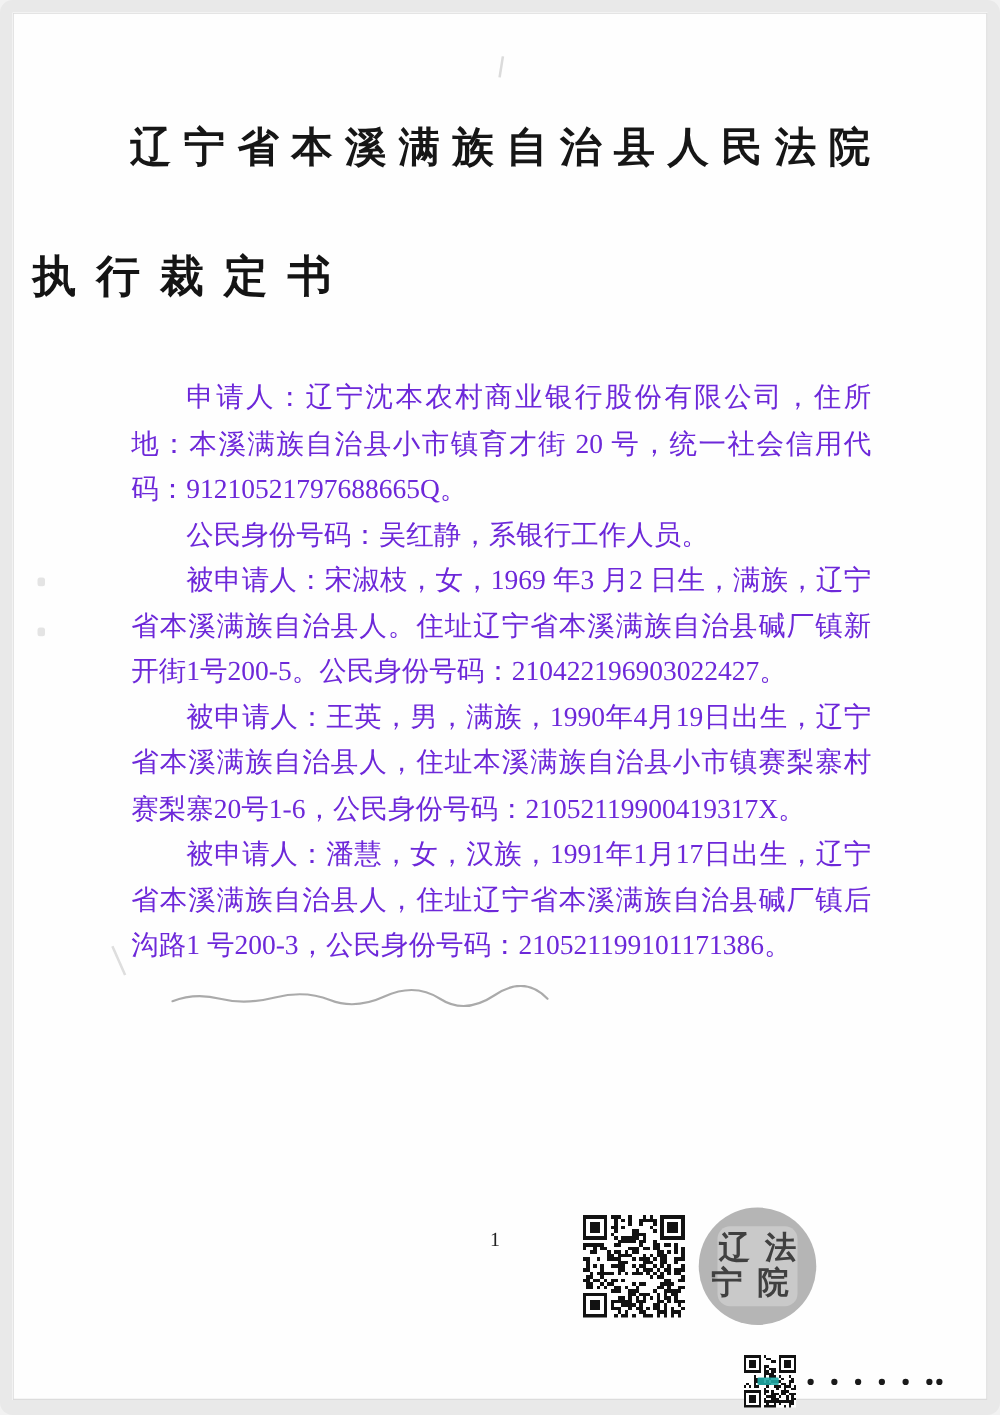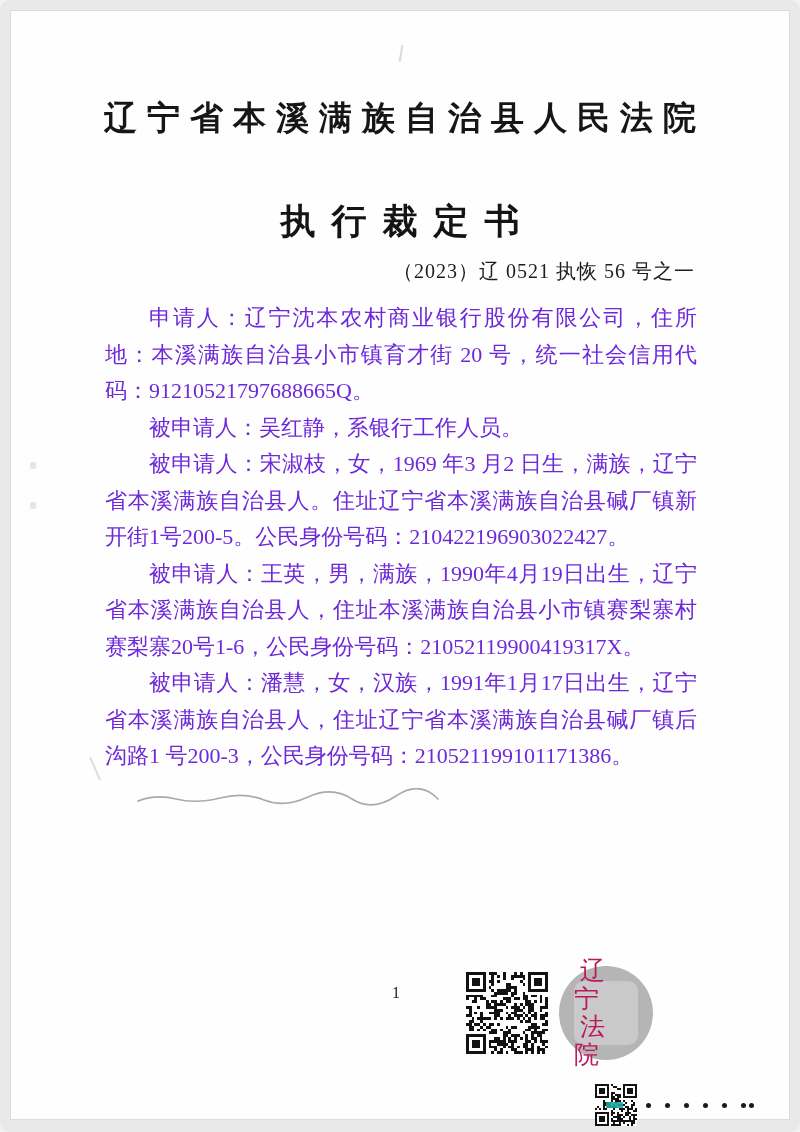--- a/index.html
+++ b/index.html
@@ -21,21 +21,21 @@
   }
   .court-title{
     position:absolute;left:0;top:86px;width:100%;
     text-align:center;
     font-size:33px;font-weight:bold;color:#161616;
     letter-spacing:10px;text-indent:10px;
     font-family:"Liberation Serif", serif;
   }
   .doc-type{
     position:absolute;left:0;top:188px;width:100%;
-    text-align:center;
+    text-align:left;
     font-size:35px;font-weight:bold;color:#141414;
     letter-spacing:16px;text-indent:16px;
   }
   .case-number{
     position:absolute;right:95px;top:248px;
     font-size:20px;color:#1c1c1c;
     letter-spacing:1px;
   }
   .body-text{
     position:absolute;left:95px;top:290px;width:592px;
@@ -57,22 +57,22 @@
     position:absolute;left:456px;top:962px;width:82px;height:82px;
   }
   .qr-large svg{width:100%;height:100%;}
   .seal{
     position:absolute;left:549px;top:956px;width:94px;height:94px;
     border-radius:50%;background:#b5b5b5;
     display:flex;align-items:center;justify-content:center;
   }
   .seal-inner{
     width:64px;height:64px;border-radius:10px;background:#c9c9c9;
-    display:flex;flex-direction:column;align-items:center;justify-content:center;
-    color:#be185d;font-weight:normal;font-size:25px;line-height:28px;
+    display:flex;flex-direction:row;align-items:center;justify-content:center;
+    color:#404040;font-weight:bold;font-size:25px;line-height:28px;
     letter-spacing:6px;text-indent:6px;
     font-family:"Liberation Serif", serif;
   }
   .qr-small{
     position:absolute;left:585px;top:1074px;width:42px;height:42px;
   }
   .qr-small svg{width:100%;height:100%;}
   .qr-small .teal-mark{
     position:absolute;left:11px;top:18px;width:17px;height:6px;
     background:#1fa9a4;opacity:.9;border-radius:1px;
@@ -96,25 +96,24 @@
 </head>
 <body>
 
 <div class="scan">
   <div class="sheet">
 
     <div class="court-title">辽宁省本溪满族自治县人民法院</div>
 
     <div class="doc-type">执行裁定书</div>
 
-    <div class="case-number">（2023）辽 0521 执恢 56 号之一</div>
 
     <div class="body-text">
       <p>申请人：辽宁沈本农村商业银行股份有限公司，住所地：本溪满族自治县小市镇育才街 20 号，统一社会信用代码：91210521797688665Q。</p>
-      <p>被申请人：吴红静，系银行工作人员。</p>
+      <p>公民身份号码：吴红静，系银行工作人员。</p>
       <p>被申请人：宋淑枝，女，1969 年3 月2 日生，满族，辽宁省本溪满族自治县人。住址辽宁省本溪满族自治县碱厂镇新开街1号200-5。公民身份号码：210422196903022427。</p>
       <p>被申请人：王英，男，满族，1990年4月19日出生，辽宁省本溪满族自治县人，住址本溪满族自治县小市镇赛梨寨村赛梨寨20号1-6，公民身份号码：21052119900419317X。</p>
       <p>被申请人：潘慧，女，汉族，1991年1月17日出生，辽宁省本溪满族自治县人，住址辽宁省本溪满族自治县碱厂镇后沟路1 号200-3，公民身份号码：210521199101171386。</p>
     </div>
 
     <svg class="wavy-underline" viewBox="0 0 304 20" preserveAspectRatio="none">
       <path d="M2,13 Q20,6 40,11 T84,10 T128,12 T172,9 T216,11 T260,8 T302,11" fill="none" stroke="#8f8f8f" stroke-width="1.7" stroke-linecap="round"></path>
     </svg>
 
     <div class="page-number">1</div>

